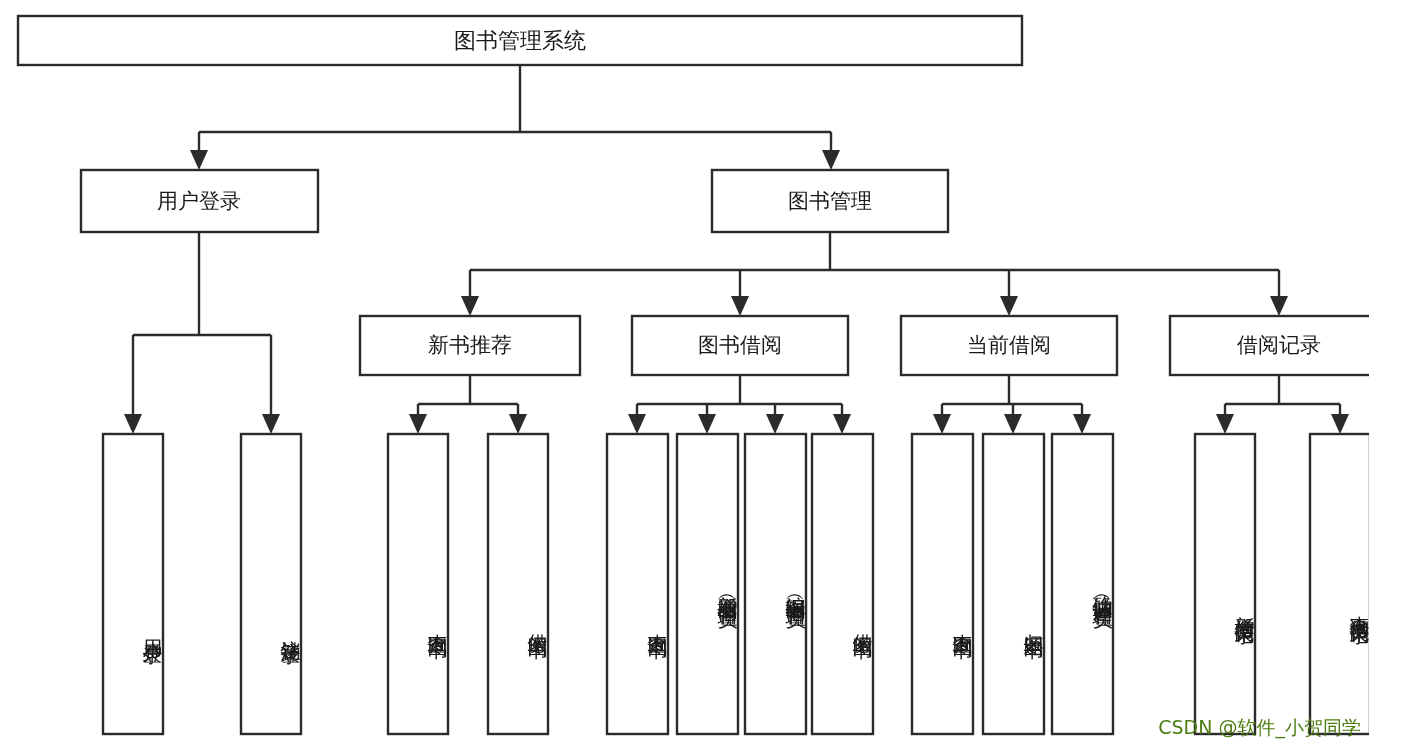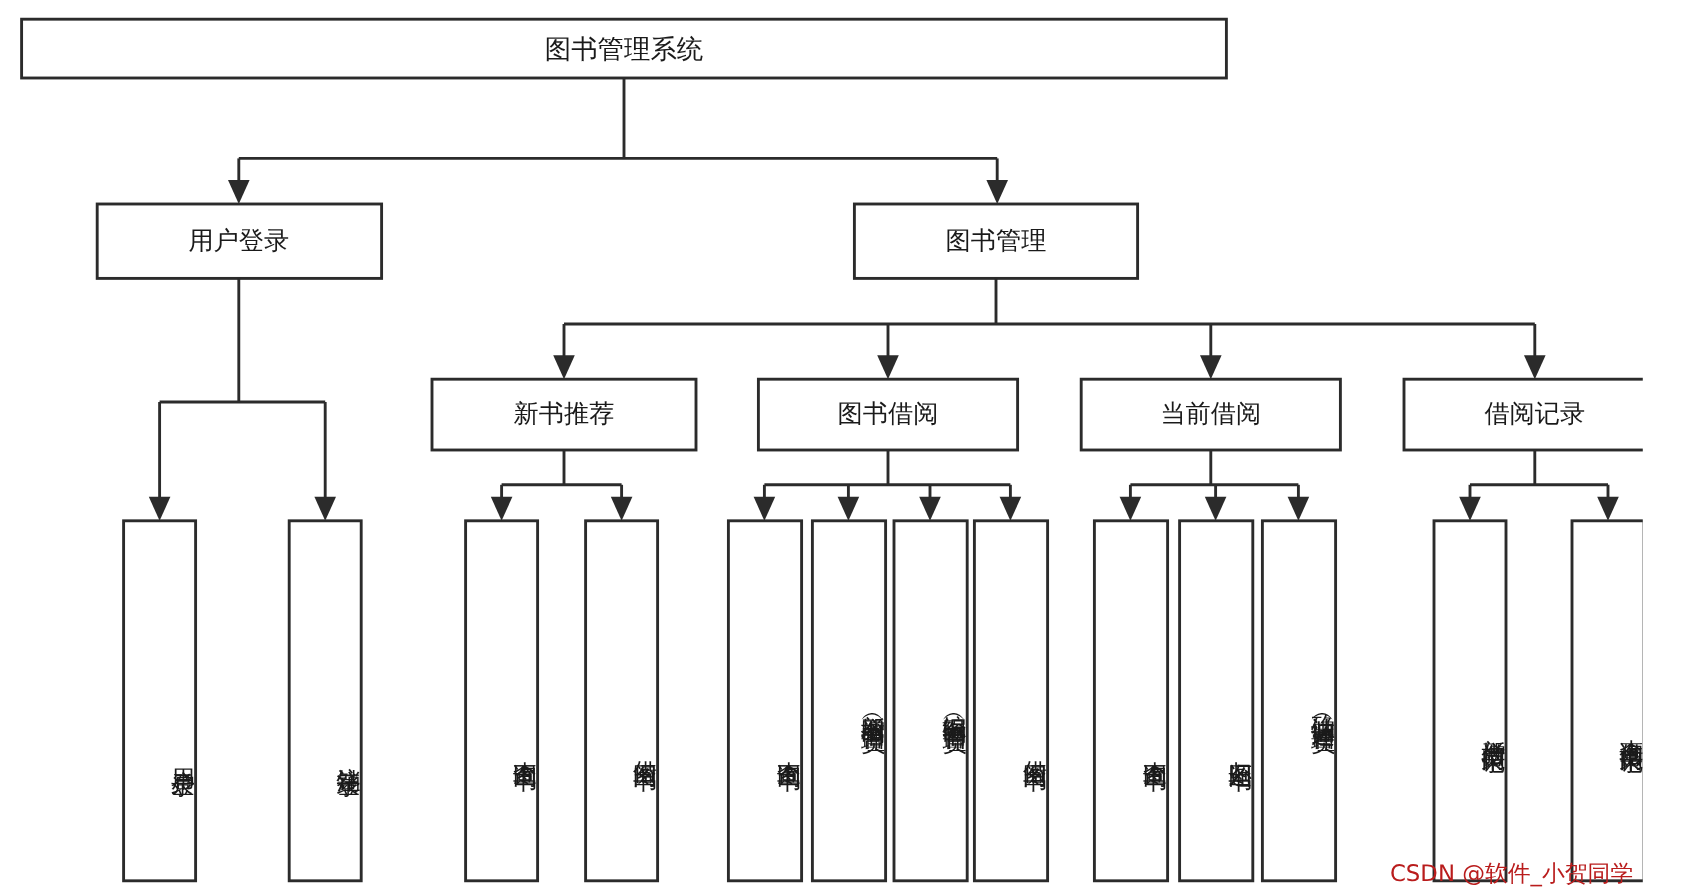--- a/index.html
+++ b/index.html
@@ -66,21 +66,21 @@
     justify-content: center;
     white-space: nowrap;
     pointer-events: none;
   }
   .watermark {
     position: absolute;
     right: 8px;
     bottom: 6px;
     font-family: "DejaVu Sans", "Liberation Sans", sans-serif;
     font-size: 19px;
-    color: #b91c1c;
+    color: #4d7c0f;
     white-space: nowrap;
     user-select: none;
   }
 </style>
 </head>
 <body>
 
 <div id="diagram-root">
 
   <svg id="flow" viewBox="0 0 1405 747">

